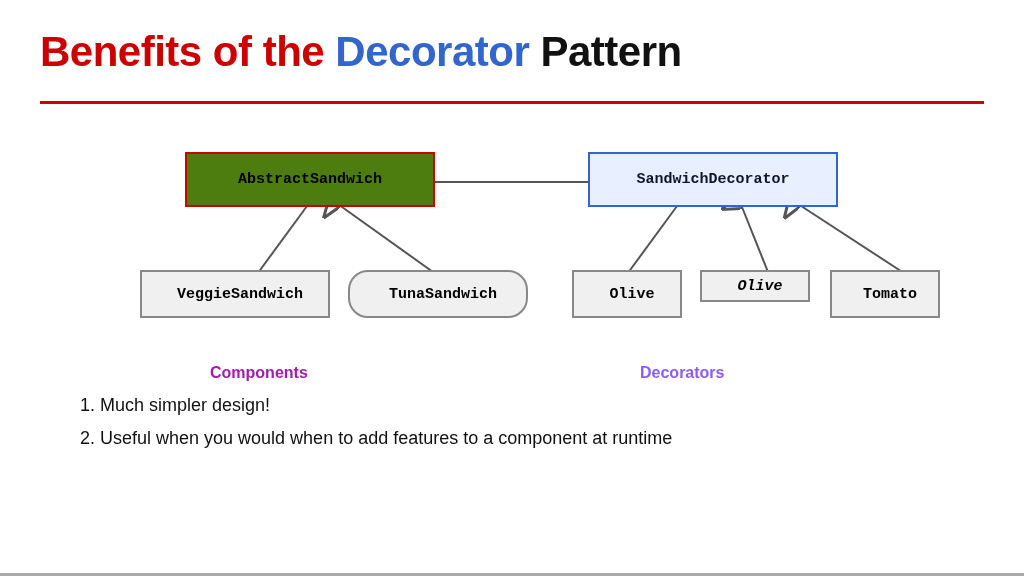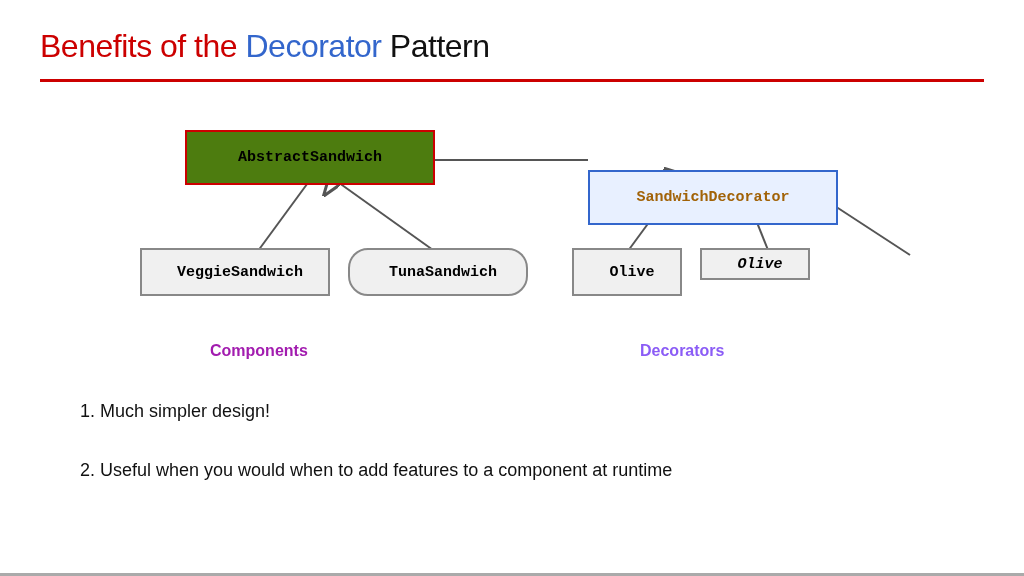--- a/index.html
+++ b/index.html
@@ -15,24 +15,24 @@
     .slide {
       width: 1024px;
       height: 576px;
       background: #ffffff;
       padding: 28px 40px 20px 40px;
       display: flex;
       flex-direction: column;
     }
 
     .title {
-      font-size: 32px;
-      font-weight: 400;
+      font-size: 42px;
+      font-weight: 700;
       color: #cc0000;
-      margin-bottom: 14px;
+      margin-bottom: 25px;
       letter-spacing: -0.5px;
     }
 
     .title .blue-word {
       color: #3366cc;
     }
 
     .title .black-word {
       color: #111111;
     }
@@ -75,22 +75,21 @@
     }
 
     .box-red {
       border-color: #cc0000;
       color: #000;
     }
 
     .box-blue {
       border-color: #3366cc;
       background: #e8f0ff;
-      color: #a16207;
-      margin-top: 40px;
+      color: #0f172a;
     }
 
     .box-gray {
       border-color: #888;
       background: #f0f0f0;
       color: #000;
       padding-left: 24px;
     }
 
     .label-components {
@@ -115,21 +114,20 @@
       margin-top: 8px;
       padding-left: 60px;
       font-size: 18px;
       color: #111;
       line-height: 1.7;
       list-style: decimal;
     }
 
     .benefits-list li {
       margin-bottom: 2px;
-      margin-top: 28px;
     }
 
     .bottom-line {
       position: absolute;
       bottom: 0;
       left: 0;
       width: 100%;
       height: 3px;
       background: #aaa;
     }
@@ -198,20 +196,23 @@
       </div>
 
       <div class="box box-gray" style="left: 532px; top: 148px; width: 110px; height: 48px;">
         <span>Olive</span>
       </div>
 
       <div class="box box-gray" style="left: 660px; top: 148px; width: 110px; height: 32px; font-style: italic;">
         <span>Olive</span>
       </div>
 
+      <div class="box box-gray" style="left: 790px; top: 148px; width: 110px; height: 48px;">
+        <span>Tomato</span>
+      </div>
 
       <div class="label-components">Components</div>
       <div class="label-decorators">Decorators</div>
     </div>
   </div>
 
   <ol class="benefits-list">
     <li>
       <span>Much simpler design!</span>
     </li>

